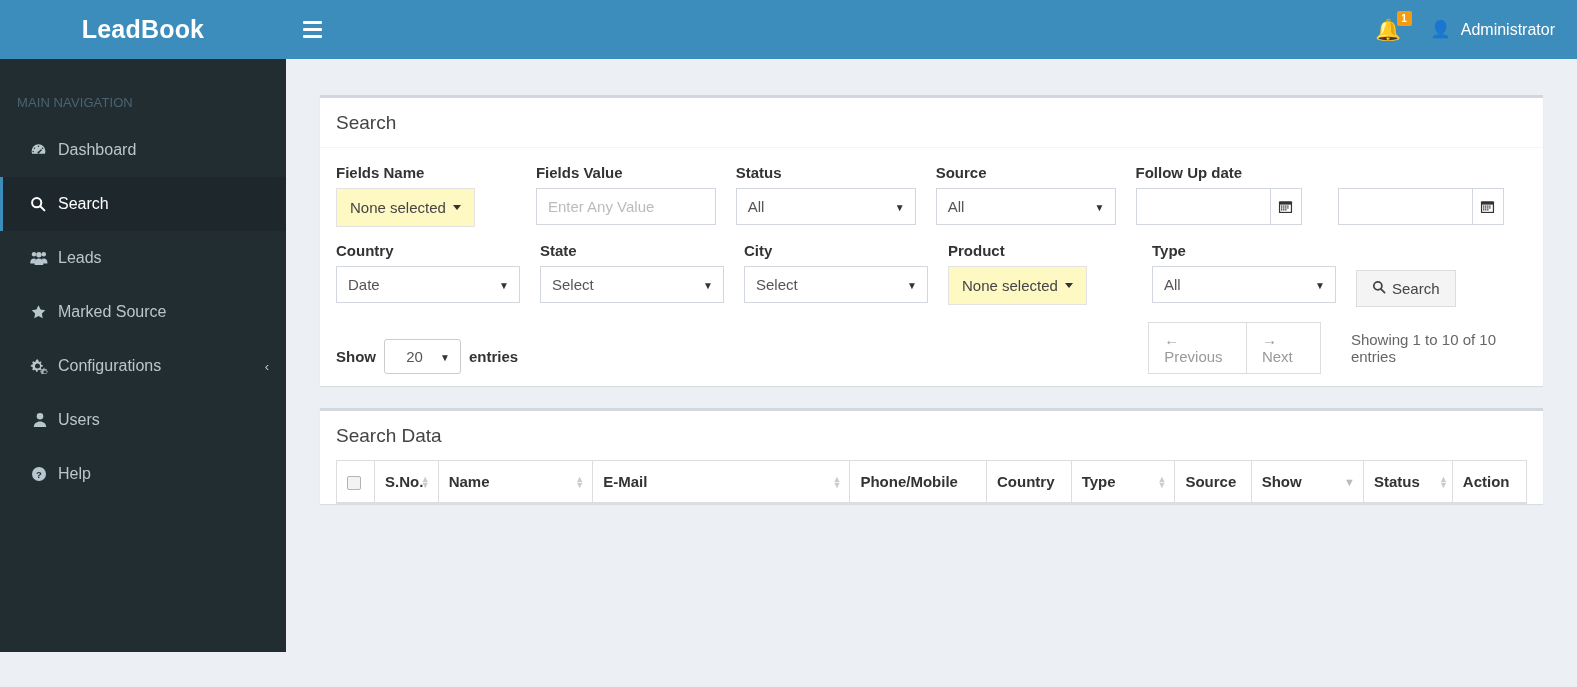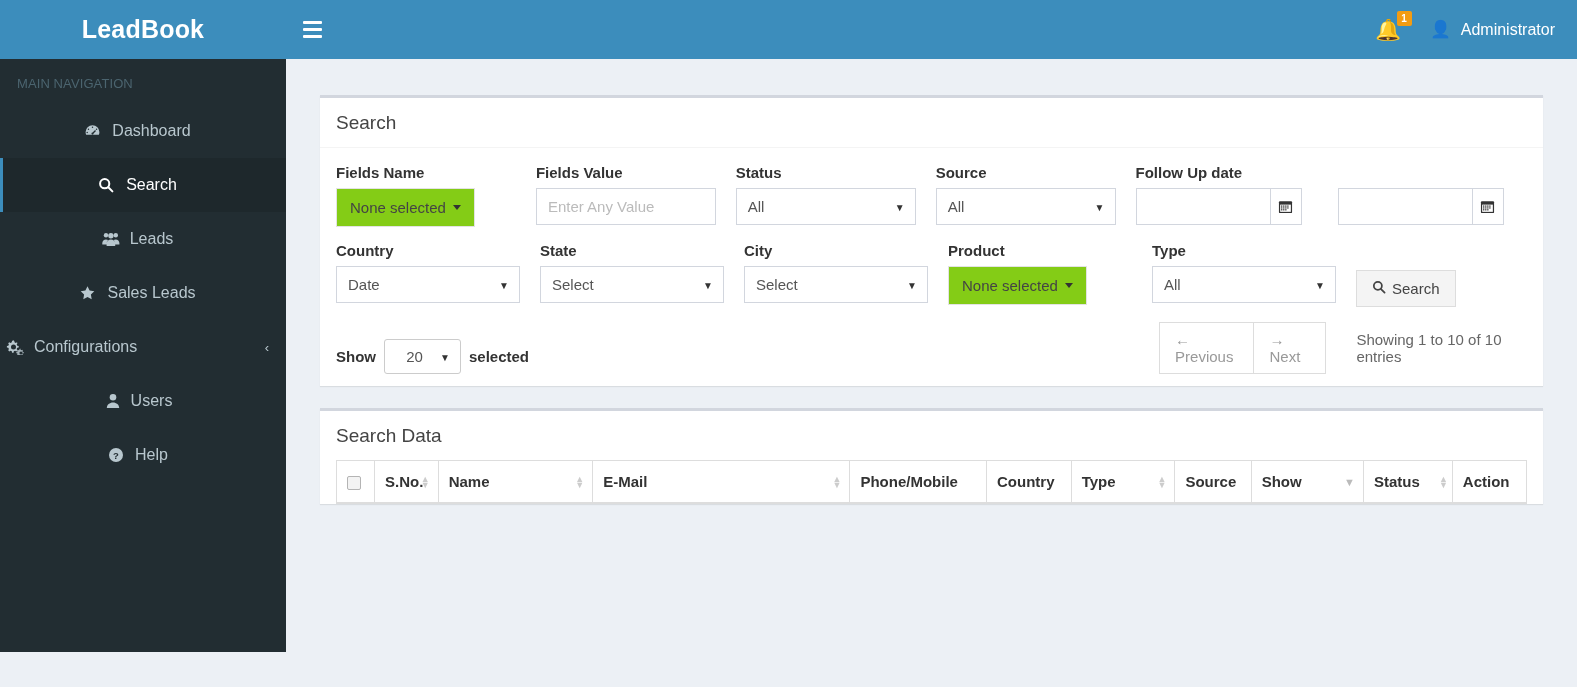--- a/index.html
+++ b/index.html
@@ -50,27 +50,27 @@
   .user-glyph { font-size: 17px; opacity: .95; }
 
   
   .sidebar {
     position: absolute; left: 0; top: 59px; width: 286px; bottom: 0;
     background: #222d32;
   }
   .nav-header {
     color: #4b646f; font-size: 13px; padding: 17px 17px 13px 17px;
     letter-spacing: .1px;
+    margin-top: 19px;
   }
   .nav-item {
     display: flex; align-items: center; height: 54px;
-    padding: 0 17px 0 3px; color: #b8c7ce; font-size: 16px;
+    padding: 0 17px 0 27px; color: #b8c7ce; font-size: 16px;
     border-left: 3px solid transparent; cursor: pointer;
     position: relative;
-    justify-content: center;
   }
   .nav-item .ic {
     width: 28px; display: inline-flex; align-items: center; justify-content: flex-start;
     font-size: 16px; flex: 0 0 28px;
   }
   .nav-item.active {
     background: #1e282c; color: #fff; border-left-color: #3c8dbc;
   }
   .nav-item .chev { margin-left: auto; font-size: 13px; color: #b8c7ce; }
 
@@ -117,21 +117,21 @@
     font-size: 10px; color: #333;
   }
   .btn-default {
     display: inline-flex; align-items: center; justify-content: center; gap: 6px;
     height: 37px; padding: 0 15px; background: #f4f4f4;
     border: 1px solid #ddd; color: #444; font-size: 15px; cursor: pointer;
     font-family: "Liberation Sans", sans-serif;
   }
   .multiselect {
     display: inline-flex; align-items: center; gap: 7px;
-    height: 39px; padding: 0 13px; background: #84cc16;
+    height: 39px; padding: 0 13px; background: #fef9c3;
     border: 1px solid #e3e3e3; color: #444; font-size: 15px; cursor: pointer;
   }
   .ms-caret { border-top: 5px solid #333; border-left: 4px solid transparent; border-right: 4px solid transparent; display:inline-block; }
   .input-group { display: flex; width: 100%; }
   .input-group .ctl { flex: 1 1 auto; min-width: 0; border-right: 0; }
   .ig-addon {
     width: 40px; height: 37px; border: 1px solid #d2d6de; background: #fff;
     display: flex; align-items: center; justify-content: center; cursor: pointer;
     font-size: 15px; color: #333;
   }
@@ -238,21 +238,21 @@
       </span>
       <span>Leads</span>
     </div>
 
     <div class="nav-item">
       <span class="ic">
         <svg width="17" height="16" viewBox="0 0 17 16" fill="#b8c7ce">
             <path d="M8.5 1.2 10.6 5.5l4.7.7-3.4 3.3.8 4.7-4.2-2.2-4.2 2.2.8-4.7L1.7 6.2l4.7-.7z"></path>
           </svg>
       </span>
-      <span>Sales Leads</span>
+      <span>Marked Source</span>
     </div>
 
 
 
     <div class="nav-item">
       <span class="ic">
         <svg width="18" height="16" viewBox="0 0 18 16" fill="#b8c7ce">
             <path d="M7.4 1.2 6 1.9l-.2 1.4-1.3.6L3.3 3.2 2.2 4.3l.7 1.2-.6 1.3-1.4.2v1.6l1.4.2.6 1.3-.7 1.2 1.1 1.1 1.2-.7 1.3.6.2 1.4h1.6l.2-1.4 1.3-.6 1.2.7 1.1-1.1-.7-1.2.6-1.3 1.4-.2V7l-1.4-.2-.6-1.3.7-1.2L11 3.2l-1.2.7-1.3-.6L8.3 1.9zm.1 4.3a2.5 2.5 0 1 1 0 5 2.5 2.5 0 0 1 0-5z"></path>
             <path d="M14.4 9.5l-.9.4-.1.9-.8.4-.8-.4-.7.7.4.8-.4.8-.9.1v1l.9.1.4.8-.4.8.7.7.8-.4.8.4.1.9h1l.1-.9.8-.4.8.4.7-.7-.4-.8.4-.8.9-.1v-1l-.9-.1-.4-.8.4-.8-.7-.7-.8.4-.8-.4-.1-.9zm.6 2.9a1.6 1.6 0 1 1 0 3.2 1.6 1.6 0 0 1 0-3.2z" opacity=".85"></path>
           </svg>
@@ -425,21 +425,21 @@
           </div>
         </div>
 
         <div class="tools-row">
           <div class="show-entries">
             <span>Show</span>
             <div class="mini-sel">
               <span>20</span>
               <span class="caret">▼</span>
             </div>
-            <span>selected</span>
+            <span>entries</span>
           </div>
 
           <div class="pager">
             <a>← Previous</a>
             <a>→ Next</a>
           </div>
 
           <div class="showing">Showing 1 to 10 of 10 entries</div>
         </div>
 

